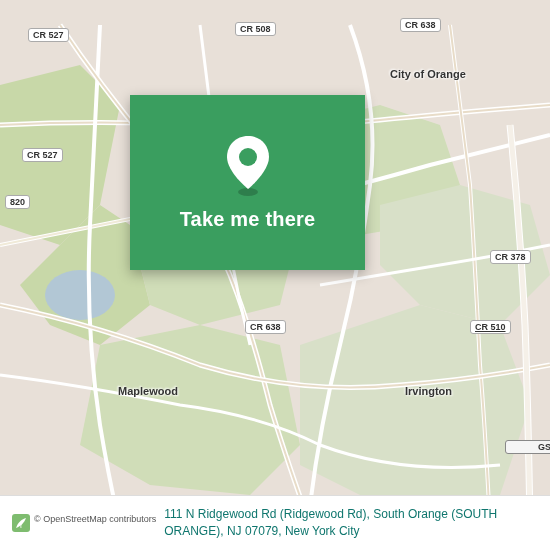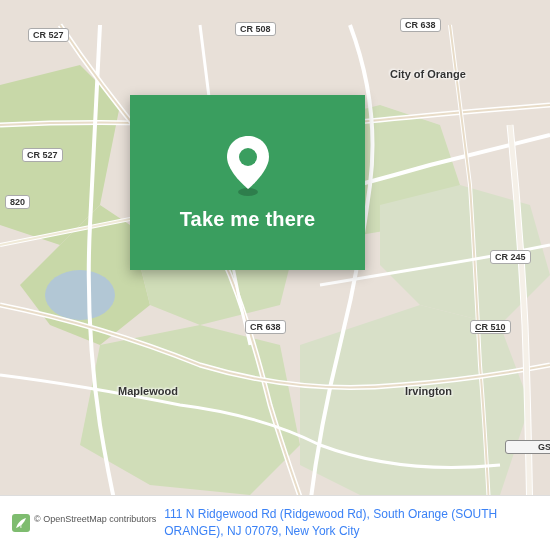--- a/index.html
+++ b/index.html
@@ -83,21 +83,21 @@
       flex-shrink: 0;
     }
 
     #osm-leaf {
       width: 18px;
       height: 18px;
     }
 
     #address-text {
       font-size: 12px;
-      color: #3b82f6;
+      color: #0f766e;
       flex: 1;
       margin: 0 8px;
       line-height: 1.4;
     }
 
     #moovit-logo {
       display: flex;
       align-items: center;
       flex-shrink: 0;
     }
@@ -177,21 +177,21 @@
 
   </svg>
 
   <div class="road-badge" style="top:28px;left:28px;">CR 527</div>
   <div class="road-badge" style="top:22px;left:235px;">CR 508</div>
   <div class="road-badge" style="top:18px;left:400px;">CR 638</div>
   <div class="road-badge" style="top:148px;left:22px;">CR 527</div>
   <div class="road-badge" style="top:155px;left:130px;">CR 508</div>
   <div class="road-badge" style="top:195px;left:5px;">820</div>
   <div class="road-badge" style="top:320px;left:245px;">CR 638</div>
-  <div class="road-badge" style="top:250px;left:490px;">CR 245</div>
+  <div class="road-badge" style="top:250px;left:490px;">CR 378</div>
   <div class="road-badge" style="top:320px;left:470px;text-decoration:underline;">CR 510</div>
   <div class="road-badge" style="top:440px;left:505px; border-color:#888; background:#f5f5f5;padding-left:32px;">GSP</div>
 
   <div class="place-label" style="top:68px;left:390px;">City of Orange</div>
   <div class="place-label" style="top:385px;left:118px;">Maplewood</div>
   <div class="place-label" style="top:385px;left:405px;">Irvington</div>
 
   <div id="location-card">
 
     <svg id="pin-icon" viewBox="0 0 52 62" xmlns="http://www.w3.org/2000/svg">

